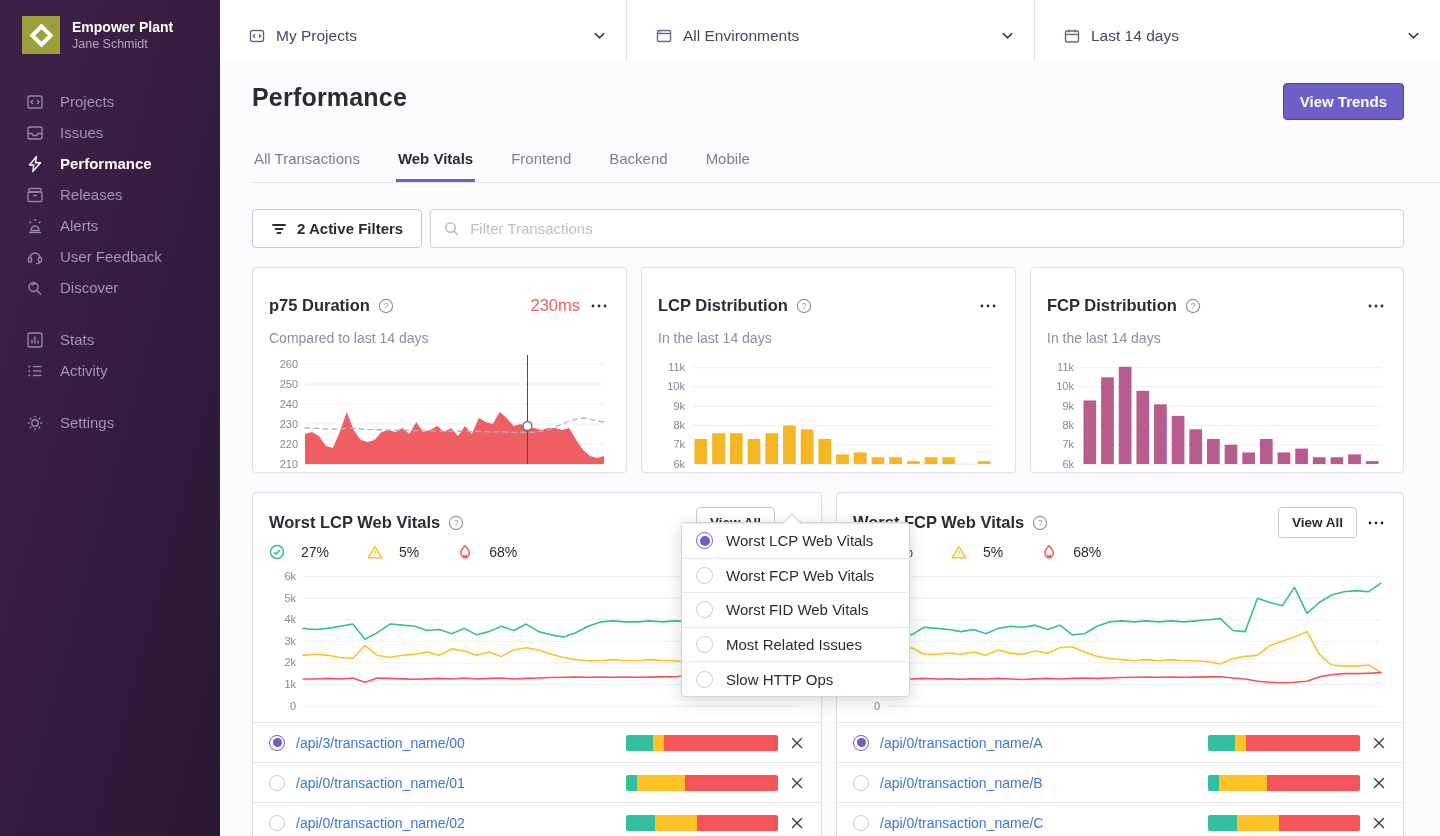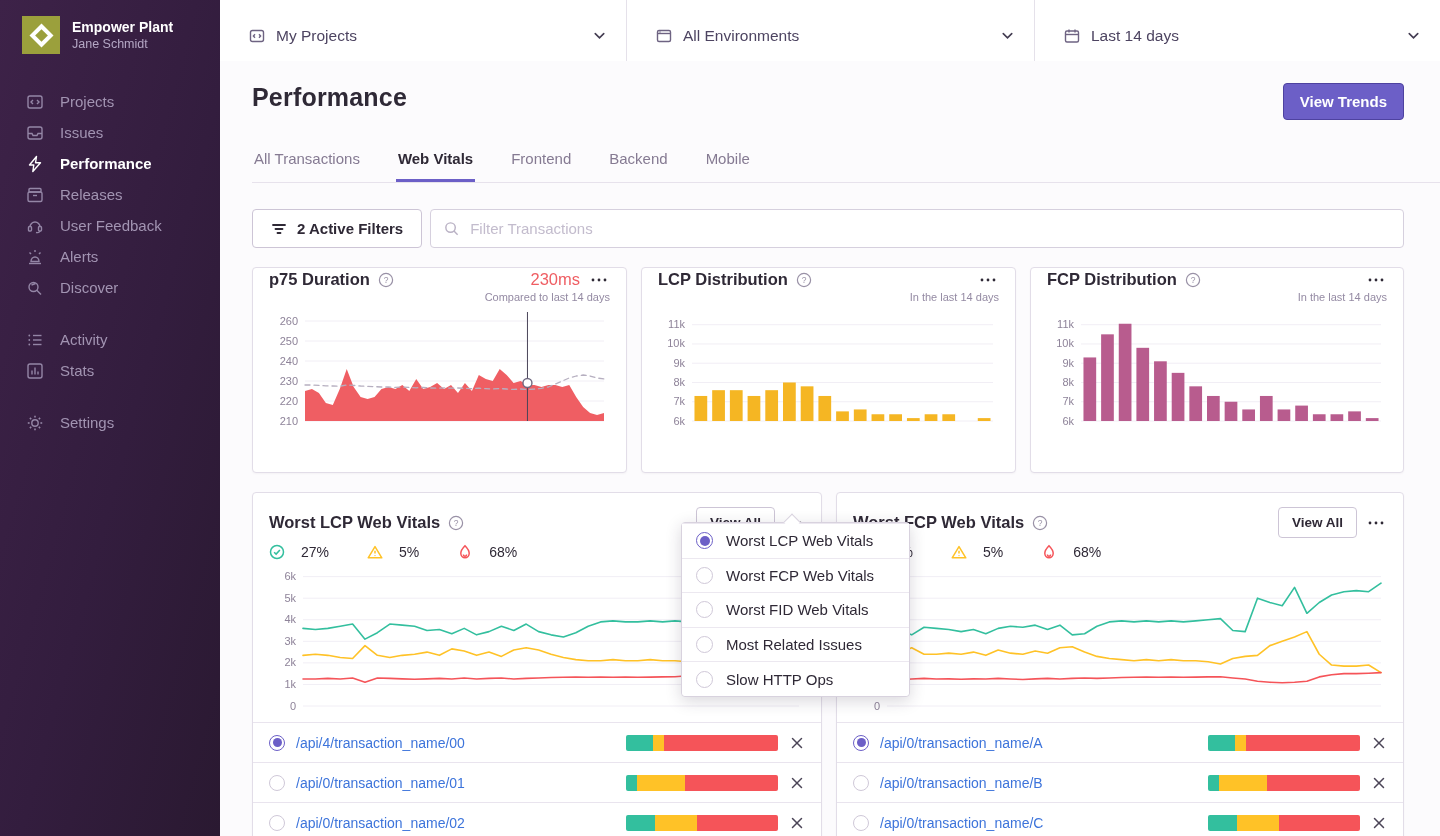--- a/index.html
+++ b/index.html
@@ -47,28 +47,28 @@
   .filter-row { display:flex; gap:8px; margin:26px 36px 0 32px; }
   .btn-filters { display:flex; align-items:center; gap:10px; background:#fff; border:1px solid #cdc5d6;
     border-radius:4px; padding:0 18px; height:39px; font-size:15px; font-weight:bold; color:#2f2936; cursor:pointer; }
   .search-box { flex:1; display:flex; align-items:center; gap:10px; background:#fff; border:1px solid #d6d0de;
     border-radius:4px; height:39px; padding:0 12px; }
   .search-box input { border:none; outline:none; flex:1; font-size:15px; color:#0f766e; font-family:inherit; background:transparent; }
   .search-box input::placeholder { color:#c3bccd; }
 
   .cards-row1 { display:flex; gap:14px; margin:19px 36px 0 32px; }
   .card { background:#fff; border:1px solid #e2dde8; border-radius:4px; box-shadow:0 1px 2px rgba(40,30,50,.04); }
-  .card-sm { flex:1; height:206px; padding:2px 16px; }
+  .card-sm { flex:1; height:206px; padding:28px 16px; }
   .c-title-row { display:flex; align-items:center; gap:8px; }
   .c-title { font-size:16.5px; font-weight:600; color:#2f2936; }
   .c-value { margin-left:auto; font-size:16.5px; color:#EF5E63; }
   .qicon { color:#9991a6; cursor:pointer; }
   .dots { color:#2f2936; cursor:pointer; padding:2px; }
   .dots.push { margin-left:auto; }
-  .c-sub { font-size:11px; color:#948aa3; margin-top:2px;text-align:right; }
+  .c-sub { font-size:14px; color:#948aa3; margin-top:15px; }
   .chart-host { margin-top:6px; }
 
   .cards-row2 { display:flex; gap:14px; margin:19px 36px 0 32px; }
   .card-lg { height:350px; }
   .card-lg.left { width:570px; }
   .card-lg.right { flex:1; }
   .c2-head { display:flex; align-items:center; gap:8px; padding:14px 16px 0; }
   .btn-viewall { margin-left:auto; background:#fff; border:1px solid #cdc5d6; border-radius:4px;
     font-size:13.5px; font-weight:bold; color:#2f2936; padding:7px 13px; cursor:pointer; font-family:inherit; }
   .vitals-stats { display:flex; align-items:center; gap:16px; padding:6px 16px 0; font-size:14px; color:#2f2936; }
@@ -144,74 +144,74 @@
             <rect x="3" y="2.5" width="12" height="3.5" rx="1"></rect>
             <rect x="2" y="6" width="14" height="9.5" rx="1.5"></rect>
             <line x1="7" y1="9.5" x2="11" y2="9.5"></line>
           </svg>
         </span>
       <span>Releases</span>
     </li>
     <li>
       <span class="nicon">
           <svg viewBox="0 0 18 18" width="18" height="18" fill="none" stroke="currentColor" stroke-width="1.4">
-            <path d="M4 10 a5 5 0 0 1 10 0"></path>
-            <rect x="2.5" y="9.5" width="3" height="4.5" rx="1"></rect>
-            <rect x="12.5" y="9.5" width="3" height="4.5" rx="1"></rect>
-            <path d="M14 14 a3 2 0 0 1 -4 1.5"></path>
-          </svg>
-        </span>
-      <span>User Feedback</span>
-    </li>
-    <li>
-      <span class="nicon">
-          <svg viewBox="0 0 18 18" width="18" height="18" fill="none" stroke="currentColor" stroke-width="1.4">
             <path d="M5 13.5 a4 4.5 0 0 1 8 0 z"></path>
             <line x1="3" y1="15.5" x2="15" y2="15.5"></line>
             <line x1="9" y1="2" x2="9" y2="4"></line>
             <line x1="3.5" y1="4.5" x2="5" y2="6"></line>
             <line x1="14.5" y1="4.5" x2="13" y2="6"></line>
           </svg>
         </span>
       <span>Alerts</span>
     </li>
     <li>
       <span class="nicon">
           <svg viewBox="0 0 18 18" width="18" height="18" fill="none" stroke="currentColor" stroke-width="1.4">
+            <path d="M4 10 a5 5 0 0 1 10 0"></path>
+            <rect x="2.5" y="9.5" width="3" height="4.5" rx="1"></rect>
+            <rect x="12.5" y="9.5" width="3" height="4.5" rx="1"></rect>
+            <path d="M14 14 a3 2 0 0 1 -4 1.5"></path>
+          </svg>
+        </span>
+      <span>User Feedback</span>
+    </li>
+    <li>
+      <span class="nicon">
+          <svg viewBox="0 0 18 18" width="18" height="18" fill="none" stroke="currentColor" stroke-width="1.4">
             <circle cx="7.5" cy="8" r="4.5"></circle>
             <line x1="10.8" y1="11.3" x2="15" y2="15.5"></line>
             <line x1="5.5" y1="6" x2="9.5" y2="4.5"></line>
           </svg>
         </span>
       <span>Discover</span>
     </li>
     <div class="nav-gap"></div>
+    <li>
+      <span class="nicon">
+          <svg viewBox="0 0 18 18" width="18" height="18" fill="none" stroke="currentColor" stroke-width="1.4">
+            <rect x="2" y="2" width="14" height="14" rx="2"></rect>
+            <line x1="6" y1="12.5" x2="6" y2="8.5"></line>
+            <line x1="9" y1="12.5" x2="9" y2="5.5"></line>
+            <line x1="12" y1="12.5" x2="12" y2="9.5"></line>
+          </svg>
+        </span>
+      <span>Stats</span>
+    </li>
     <li>
       <span class="nicon">
           <svg viewBox="0 0 18 18" width="18" height="18" fill="none" stroke="currentColor" stroke-width="1.4">
             <circle cx="3.3" cy="4.5" r="0.9" fill="currentColor" stroke="none"></circle>
             <line x1="7" y1="4.5" x2="15.5" y2="4.5"></line>
             <circle cx="3.3" cy="9" r="0.9" fill="currentColor" stroke="none"></circle>
             <line x1="7" y1="9" x2="15.5" y2="9"></line>
             <circle cx="3.3" cy="13.5" r="0.9" fill="currentColor" stroke="none"></circle>
             <line x1="7" y1="13.5" x2="15.5" y2="13.5"></line>
           </svg>
         </span>
       <span>Activity</span>
-    </li>
-    <li>
-      <span class="nicon">
-          <svg viewBox="0 0 18 18" width="18" height="18" fill="none" stroke="currentColor" stroke-width="1.4">
-            <rect x="2" y="2" width="14" height="14" rx="2"></rect>
-            <line x1="6" y1="12.5" x2="6" y2="8.5"></line>
-            <line x1="9" y1="12.5" x2="9" y2="5.5"></line>
-            <line x1="12" y1="12.5" x2="12" y2="9.5"></line>
-          </svg>
-        </span>
-      <span>Stats</span>
     </li>
     <div class="nav-gap"></div>
     <li>
       <span class="nicon">
           <svg viewBox="0 0 18 18" width="18" height="18" fill="none" stroke="currentColor" stroke-width="1.4">
             <circle cx="9" cy="9" r="3.2"></circle>
             <g stroke-width="1.6">
               <line x1="9" y1="1.8" x2="9" y2="3.6"></line>
               <line x1="9" y1="14.4" x2="9" y2="16.2"></line>
               <line x1="1.8" y1="9" x2="3.6" y2="9"></line>
@@ -527,21 +527,21 @@
             <line x1="34" x2="530" y1="16.625" y2="16.625" stroke="#f1eef5" stroke-width="1"></line>
             <text x="27" y="20.125" text-anchor="end" fill="#8e8399" font-size="11" font-family="Liberation Sans, sans-serif">6k</text>
             <polyline points="34,68.375 46.4,69.453125 58.8,68.375 71.2,66.21875 83.6,64.0625 96,79.15625 108.4,72.6875 120.8,64.0625 133.2,65.140625 145.6,66.21875 158,70.53125 170.4,69.453125 182.8,73.765625 195.2,68.375 207.6,74.84375 220,71.609375 232.4,66.21875 244.8,70.53125 257.2,64.0625 269.6,71.609375 282,74.84375 294.4,77 306.8,72.6875 319.2,66.21875 331.6,61.90625 344,60.828125 356.4,61.90625 368.8,61.90625 381.2,60.828125 393.6,61.90625 406,60.828125 418.4,61.90625 430.8,59.75 443.2,57.59375 455.6,70.53125 468,72.6875 480.4,33.875 492.8,36.03125 505.2,40.34375 517.6,44.65625 530,46.8125" fill="none" stroke="#33BF9E" stroke-width="1.6" stroke-linejoin="round" stroke-linecap="round"></polyline>
             <polyline points="34,95.328125 46.4,94.25 58.8,95.328125 71.2,97.484375 83.6,98.5625 96,85.625 108.4,95.328125 120.8,97.484375 133.2,95.328125 145.6,94.25 158,92.09375 170.4,95.328125 182.8,88.859375 195.2,91.015625 207.6,95.328125 220,92.09375 232.4,96.40625 244.8,89.9375 257.2,87.78125 269.6,89.9375 282,94.25 294.4,97.484375 306.8,99.640625 319.2,100.71875 331.6,100.71875 344,99.640625 356.4,100.71875 368.8,100.71875 381.2,99.640625 393.6,100.71875 406,100.71875 418.4,101.796875 430.8,103.953125 443.2,102.875 455.6,95.328125 468,93.171875 480.4,92.09375 492.8,83.46875 505.2,79.15625 517.6,74.84375 530,70.53125" fill="none" stroke="#FFC227" stroke-width="1.6" stroke-linejoin="round" stroke-linecap="round"></polyline>
             <polyline points="34,119.046875 46.4,119.046875 58.8,118.4 71.2,119.046875 83.6,117.96875 96,122.28125 108.4,117.96875 120.8,118.4 133.2,118.83125 145.6,119.2625 158,118.83125 170.4,118.4 182.8,119.046875 195.2,117.96875 207.6,119.046875 220,118.4 232.4,117.96875 244.8,119.046875 257.2,118.4 269.6,117.96875 282,117.5375 294.4,117.321875 306.8,117.10625 319.2,117.321875 331.6,117.10625 344,117.321875 356.4,117.10625 368.8,117.321875 381.2,117.10625 393.6,116.890625 406,116.675 418.4,115.8125 430.8,116.24375 443.2,117.96875 455.6,119.046875 468,120.125 480.4,122.28125 492.8,123.359375 505.2,124.00625 517.6,124.4375 530,124.86875" fill="none" stroke="#F55459" stroke-width="1.6" stroke-linejoin="round" stroke-linecap="round"></polyline>
           </svg>
         </div>
       <div class="tx-list">
         <div class="tx-row">
           <span class="radio checked"></span>
-          <a class="tx-link">/api/4/transaction_name/00</a>
+          <a class="tx-link">/api/3/transaction_name/00</a>
           <span class="segbar">
               <span style="width: 18%; background: rgb(51, 191, 158);"></span>
               <span style="width: 7%; background: rgb(255, 194, 39);"></span>
               <span style="width: 75%; background: rgb(245, 84, 89);"></span>
             </span>
           <span class="xbtn">
               <svg viewBox="0 0 16 16" width="16" height="16" stroke="currentColor" stroke-width="1.5" stroke-linecap="round">
                 <line x1="3.5" y1="3.5" x2="12.5" y2="12.5"></line>
                 <line x1="12.5" y1="3.5" x2="3.5" y2="12.5"></line>
               </svg>

